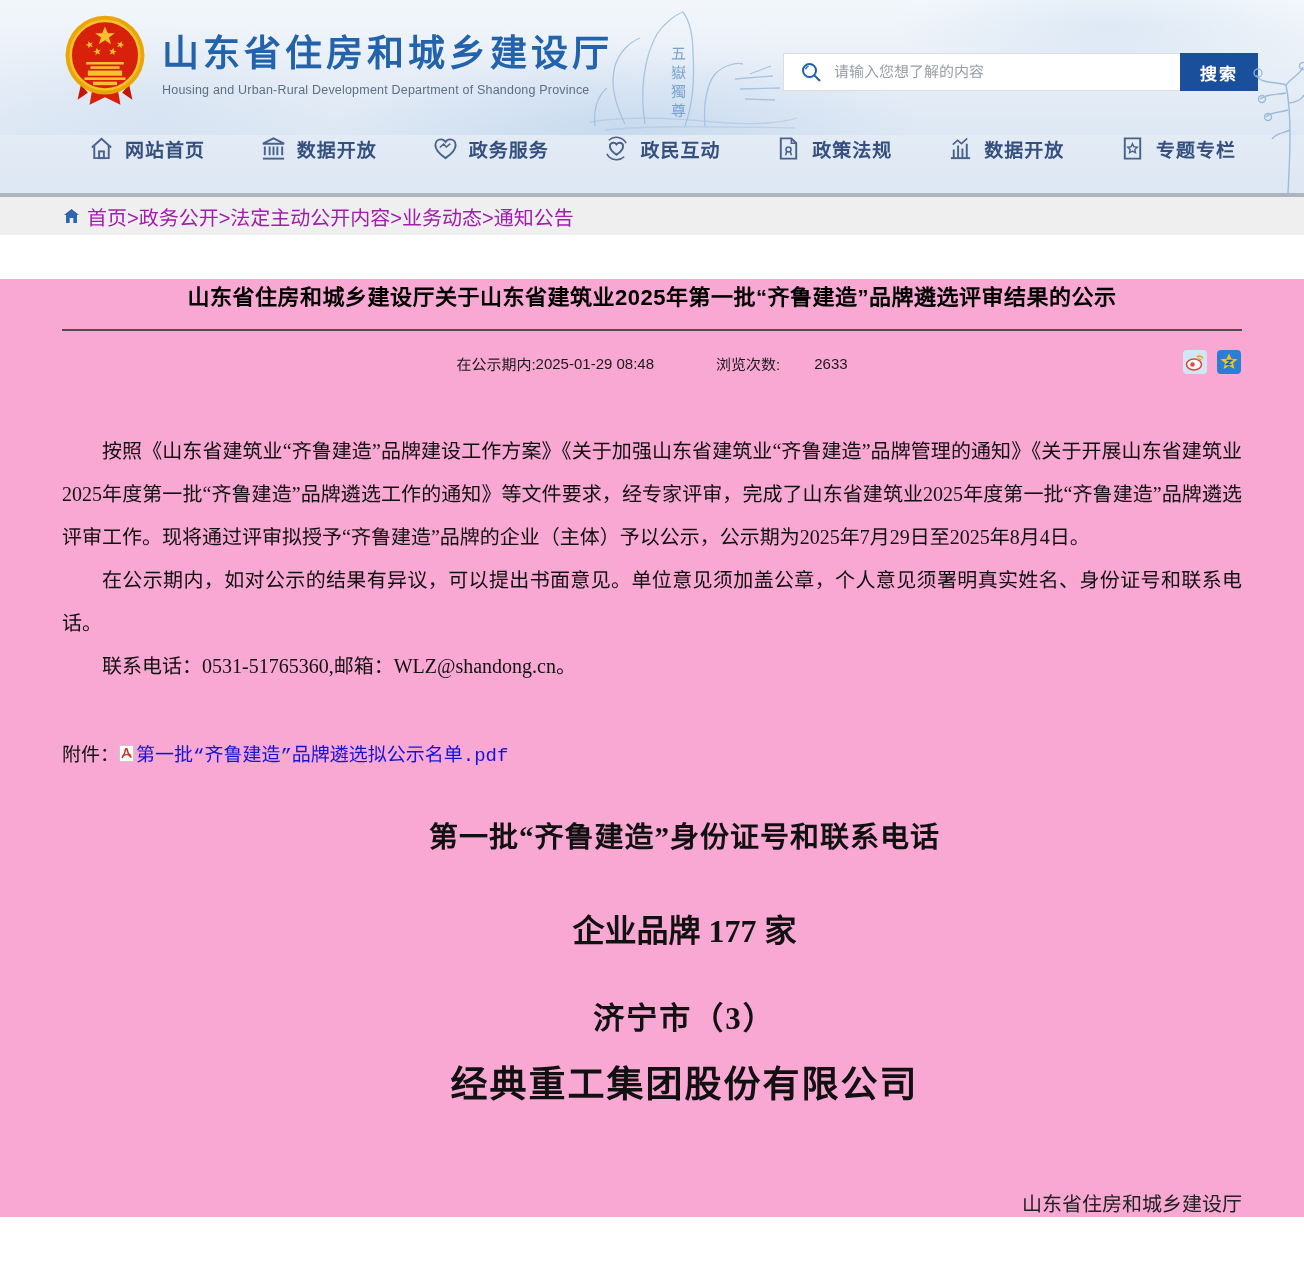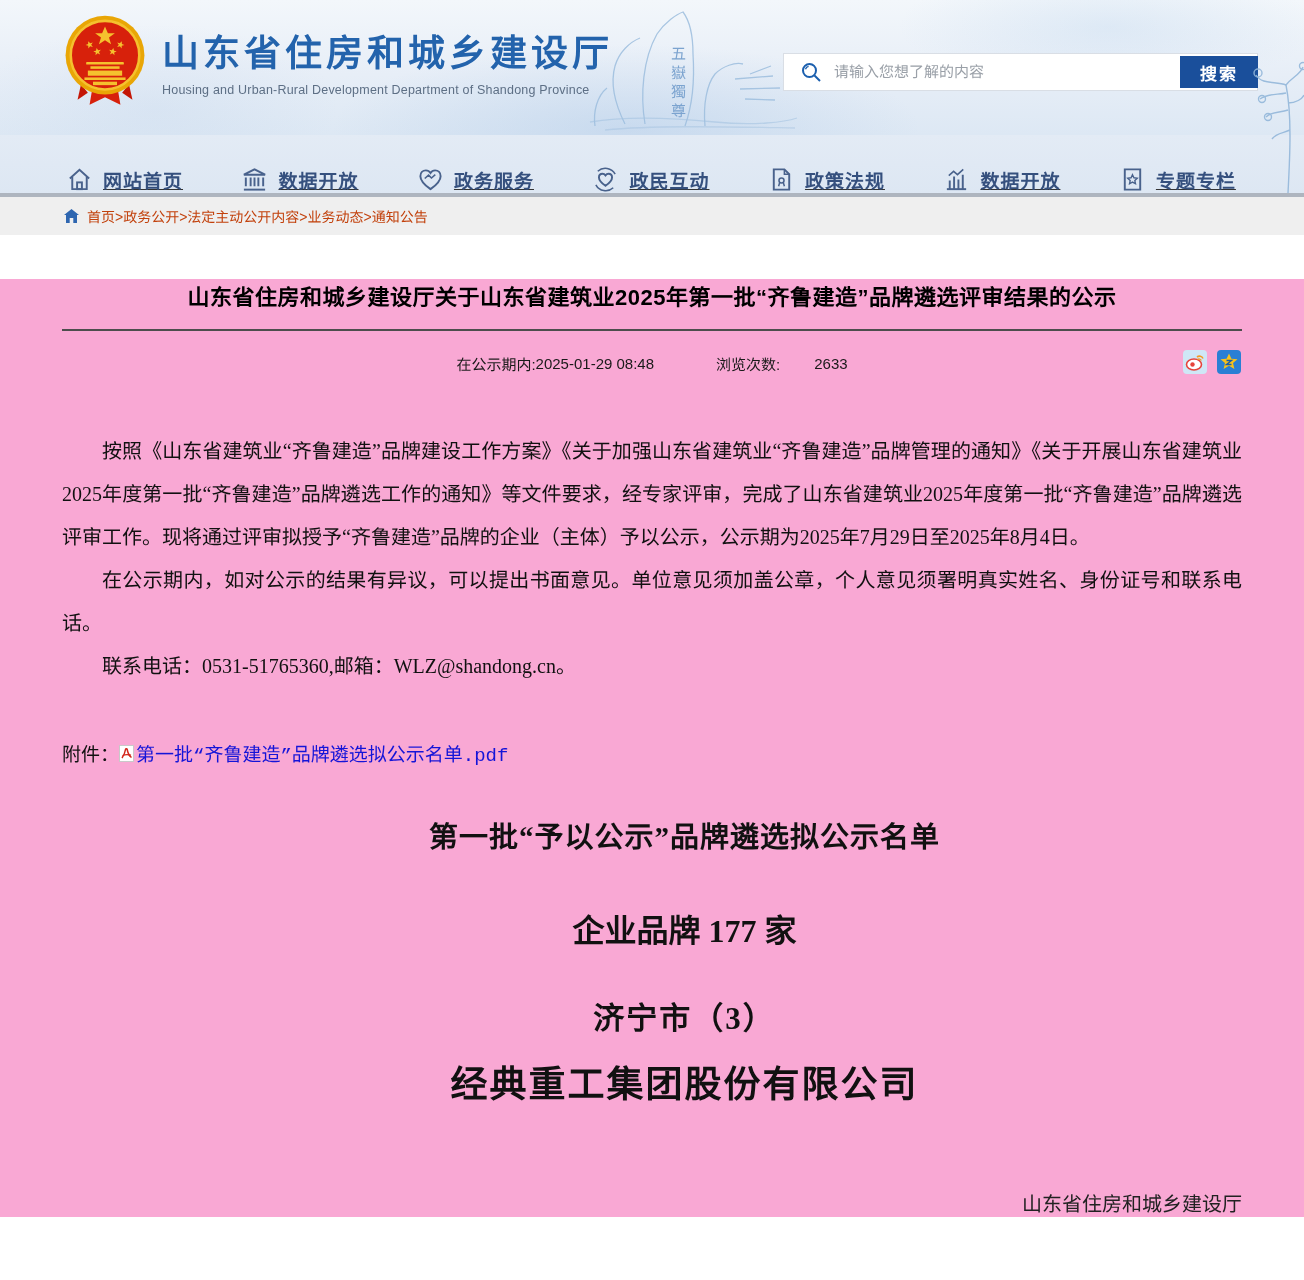--- a/index.html
+++ b/index.html
@@ -34,43 +34,42 @@
     position:absolute; left:783px; top:53px; width:475px; height:38px;
     display:flex; align-items:center; background:#fff; border:1px solid #d9dee5;
   }
   .search-icon { margin:0 12px 0 16px; flex:0 0 auto; }
   .search-input {
     flex:1; border:none; outline:none; font-size:15px; color:#333; height:100%;
     font-family:Liberation Serif, serif; background:transparent;
   }
   .search-input::placeholder { color:#9aa0a8; }
   .search-btn {
-    width:78px; height:32px; margin-right:-1px; border:none; cursor:pointer;
+    width:78px; height:38px; margin-right:-1px; border:none; cursor:pointer;
     background:#1a4f9b; color:#fff; font-size:17px; font-weight:bold; letter-spacing:2px;
     font-family:"Liberation Sans","DejaVu Sans",sans-serif;
   }
 
   
   .nav {
-    height:58px; display:flex; align-items:flex-end; justify-content:space-between;
-    padding:0 68px 0 66px; position:relative;
+    height:58px; display:flex; align-items:flex-start; justify-content:space-between;
+    padding:0 68px 0 88px; position:relative;
     background:linear-gradient(180deg,#e3ebf5 0%,#dde7f3 100%);
-    text-decoration:underline;
   }
   .nav-item { display:flex; align-items:center; gap:10px; cursor:pointer; }
   .nav-item svg { width:27px; height:27px; stroke:#49628c; }
   .nav-label { font-size:19px; font-weight:bold; color:#35507e; letter-spacing:1px; }
   .nav-sep { height:4px; background:#aeb5bf; }
 
   
   .breadcrumb {
     height:38px; background:#efefef; display:flex; align-items:center; padding:0 64px;
   }
   .crumb-home-icon { margin-right:8px; cursor:pointer; }
-  .breadcrumb-text { font-size:14px; color:#c2410c; cursor:pointer; }
+  .breadcrumb-text { font-size:20px; color:#a21caf; cursor:pointer; }
 
   
   .content { padding:0 62px; background:#f9a8d4; }
   .article-title {
     margin-top:44px; text-align:center; font-size:22px; font-weight:bold; color:#000;
     letter-spacing:.5px; font-family:"Liberation Sans","DejaVu Sans",sans-serif;
   }
   .title-rule { margin-top:18px; border:none; border-top:2px solid #4d4d4d; }
   .meta-row { position:relative; margin-top:19px; height:26px; display:flex; justify-content:center; align-items:center; }
   .meta-group { display:flex; align-items:center; font-size:15px; color:#1a1a1a; }
@@ -275,21 +274,21 @@
     <span>附件：</span>
     <svg class="pdf-icon" width="15" height="17" viewBox="0 0 15 17">
       <rect x="0.5" y="0.5" width="14" height="16" fill="#fff" stroke="#c9c9c9"></rect>
       <path d="M3 13 C4.5 11 6 7.5 6.5 4.5 C6.7 3.5 8 3.5 8.2 4.5 C8.8 8 10.5 11 12.5 12.5" stroke="#d2261b" stroke-width="1.5" fill="none"></path>
       <path d="M3.5 10.5 C6 9.5 9.5 9.5 12 10.2" stroke="#d2261b" stroke-width="1.2" fill="none"></path>
     </svg>
     <a class="attachment-link">第一批“齐鲁建造”品牌遴选拟公示名单.pdf</a>
   </div>
 
   <section class="doc-block">
-    <div class="doc-title">第一批“予以公示”品牌遴选拟公示名单</div>
+    <div class="doc-title">第一批“齐鲁建造”身份证号和联系电话</div>
     <div class="doc-subtitle">企业品牌 177 家</div>
     <div class="doc-city">济宁市（3）</div>
     <div class="doc-company">经典重工集团股份有限公司</div>
   </section>
 
   <div class="signature">
     <div class="sig-org">山东省住房和城乡建设厅</div>
 
   </div>
 </main>

